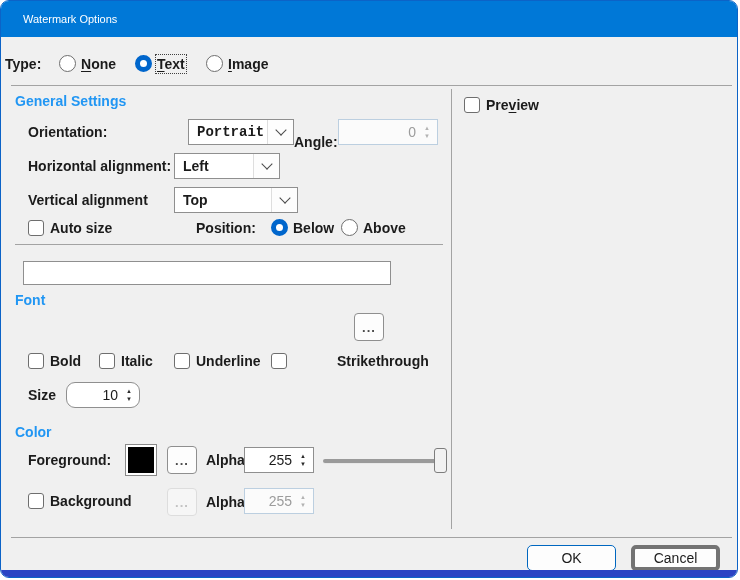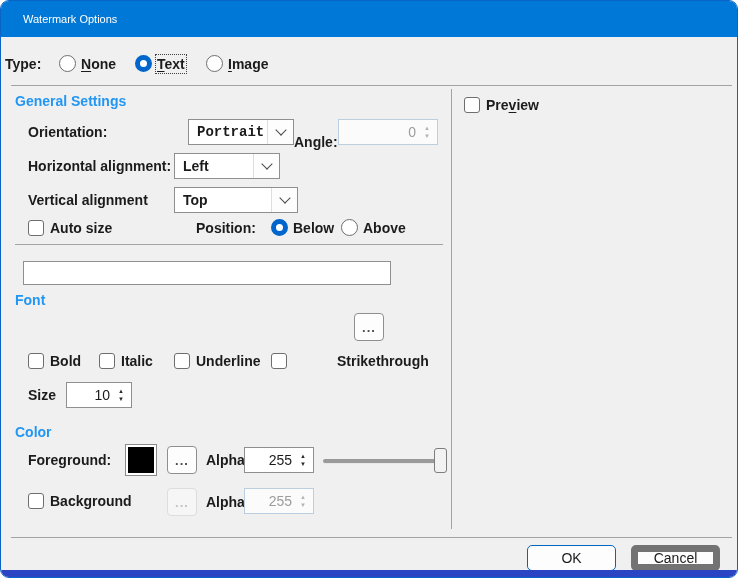--- a/index.html
+++ b/index.html
@@ -46,21 +46,21 @@
   .dots-btn.disabled { border-color:#dddddd; background:#f6f6f6; color:#c2c2c2; }
 
   .swatch { box-sizing:border-box; width:32px; height:32px; border:1px solid #8a8a8a; background:#fff; padding:2px; }
   .swatch-inner { width:100%; height:100%; background:#000; }
 
   .slider-track { height:4px; background:#9a9a9a; border-radius:2px; box-shadow:0 1px 0 #e8e8e8; }
   .slider-thumb { box-sizing:border-box; width:13px; height:25px; background:#f2f2f2; border:1px solid #7d7d7d; border-radius:3px; }
 
   .btn { box-sizing:border-box; width:89px; height:26px; border-radius:5px; background:#fdfdfd; display:flex; align-items:center; justify-content:center; font-weight:400; cursor:default;margin-left:16px; }
   .btn-ok { border:1.5px solid #0067c0; }
-  .btn-cancel { border:7px solid #737373; }
+  .btn-cancel { border:4px solid #737373; }
 </style>
 </head>
 <body>
 
 <div class="dialog">
 
   <div class="titlebar">
     <span>Watermark Options</span>
   </div>
 
@@ -126,21 +126,21 @@
   <span class="abs cb" style="left:27px; top:352px;"></span>
   <span class="abs lbl" style="left:49px; top:352px;">Bold</span>
   <span class="abs cb" style="left:98px; top:352px;"></span>
   <span class="abs lbl" style="left:120px; top:352px;">Italic</span>
   <span class="abs cb" style="left:173px; top:352px;"></span>
   <span class="abs lbl" style="left:195px; top:352px;">Underline</span>
   <span class="abs cb" style="left:270px; top:352px;"></span>
   <span class="abs lbl" style="left:292px; top:352px;margin-left:44px;">Strikethrough</span>
 
   <span class="abs lbl" style="left:27px; top:386px;">Size</span>
-  <div class="abs spin" style="left:65px; top:381px; width:66px;">
+  <div class="abs spin" style="left:65px; top:381px; width:74px;border-radius:9px;">
     <input value="10" style="">
     <span class="spin-btns">
         <span class="spin-arrow">▲</span>
         <span class="spin-arrow">▼</span>
       </span>
   </div>
 
   <span class="abs section-h" style="left:14px; top:423px;">Color</span>
 
   <span class="abs lbl" style="left:27px; top:451px;">Foreground:</span>

